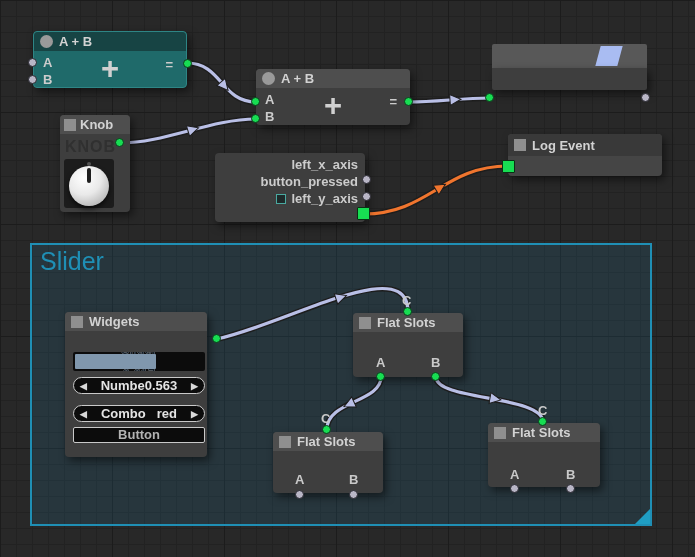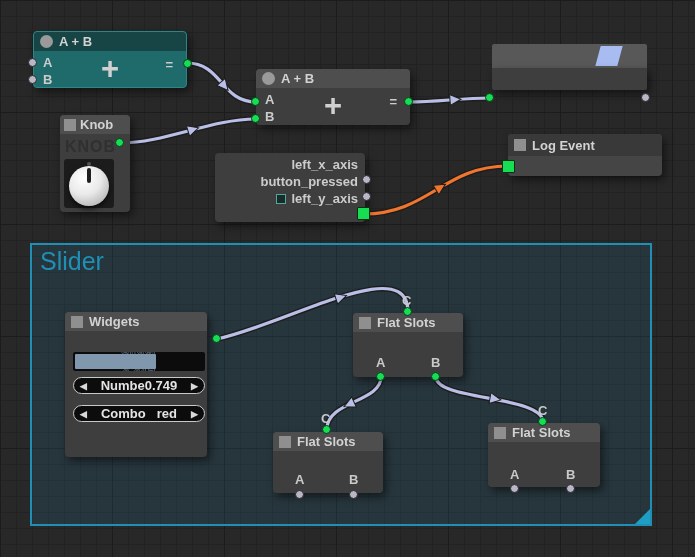--- a/index.html
+++ b/index.html
@@ -220,32 +220,33 @@
         </div>
         <div class="slider-text dark">
           <span>Slider</span>
           <span>0.617</span>
         </div>
       </div>
       <div class="pill">
         <span class="arr">◀</span>
         <span class="pill-center">
           <span class="lbl">Numbe</span>
-          <span class="val">0.749</span>
+          <span class="val">0.563</span>
         </span>
         <span class="arr">▶</span>
       </div>
       <div class="pill combo">
         <span class="arr">◀</span>
         <span class="pill-center gap">
           <span class="lbl">Combo</span>
           <span class="val">red</span>
         </span>
         <span class="arr">▶</span>
       </div>
+      <div class="w-button">Button</div>
     </div>
     <span class="pin green" style="left:147px;top:22px;"></span>
   </div>
 
   <div class="node" style="left:353px;top:313px;width:110px;height:64px;">
     <div class="node-header">
       <span class="sq-icon"></span>
       <span>Flat Slots</span>
     </div>
     <span class="pin-label" style="left:49px;top:-20px;">C</span>

